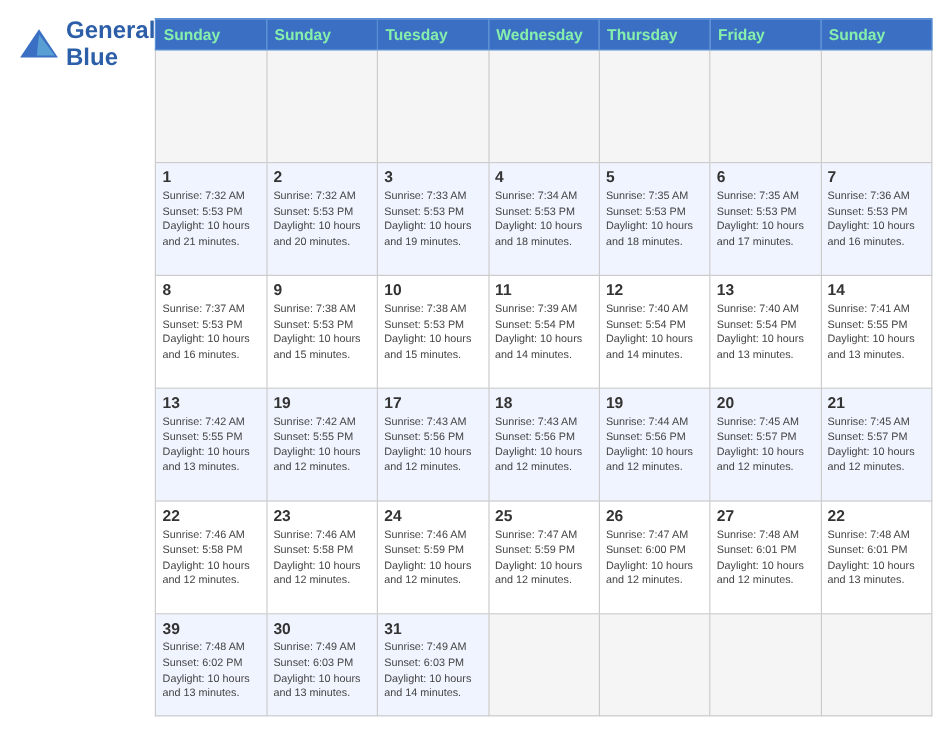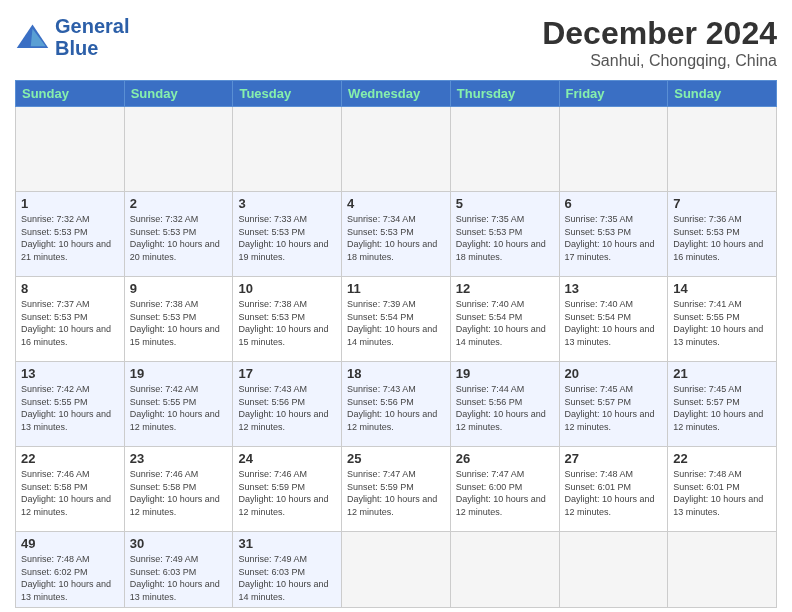--- a/index.html
+++ b/index.html
@@ -8,21 +8,21 @@
       background: #fff;
       width: 792px;
       height: 612px;
       overflow: hidden;
     }
     .container {
       width: 792px;
       height: 612px;
       padding: 15px;
       display: flex;
-      flex-direction: column;
+      flex-direction: row;
     }
     .header {
       display: flex;
       justify-content: space-between;
       align-items: flex-start;
       margin-bottom: 10px;
     }
     .logo {
       display: flex;
       align-items: center;
@@ -108,24 +108,20 @@
     <div class="logo">
       <svg class="logo-icon" viewBox="0 0 40 40">
         <polygon points="20,5 38,32 2,32" fill="#3a6fc4"></polygon>
         <polygon points="20,10 35,30 18,30" fill="#5a9fd4"></polygon>
       </svg>
       <div class="logo-text">
         <span>General</span>
         <span>Blue</span>
       </div>
     </div>
-    <div class="title-section">
-      <div class="month-title">December 2024</div>
-      <div class="location-title">Sanhui, Chongqing, China</div>
-    </div>
   </div>
 
   <table>
     <thead>
       <tr>
       <th>Sunday</th>
           <th>Sunday</th>
           <th>Tuesday</th>
           <th>Wednesday</th>
           <th>Thursday</th>
@@ -258,21 +254,21 @@
             <span class="day-num">27</span>
             <div class="day-info">Sunrise: 7:48 AM<br>Sunset: 6:01 PM<br>Daylight: 10 hours and 12 minutes.</div>
           </td>
           <td>
             <span class="day-num">22</span>
             <div class="day-info">Sunrise: 7:48 AM<br>Sunset: 6:01 PM<br>Daylight: 10 hours and 13 minutes.</div>
           </td>
         </tr>
         <tr class="last-row">
           <td>
-            <span class="day-num">49</span>
+            <span class="day-num">39</span>
             <div class="day-info">Sunrise: 7:48 AM<br>Sunset: 6:02 PM<br>Daylight: 10 hours and 13 minutes.</div>
           </td>
           <td>
             <span class="day-num">30</span>
             <div class="day-info">Sunrise: 7:49 AM<br>Sunset: 6:03 PM<br>Daylight: 10 hours and 13 minutes.</div>
           </td>
           <td>
             <span class="day-num">31</span>
             <div class="day-info">Sunrise: 7:49 AM<br>Sunset: 6:03 PM<br>Daylight: 10 hours and 14 minutes.</div>
           </td>

